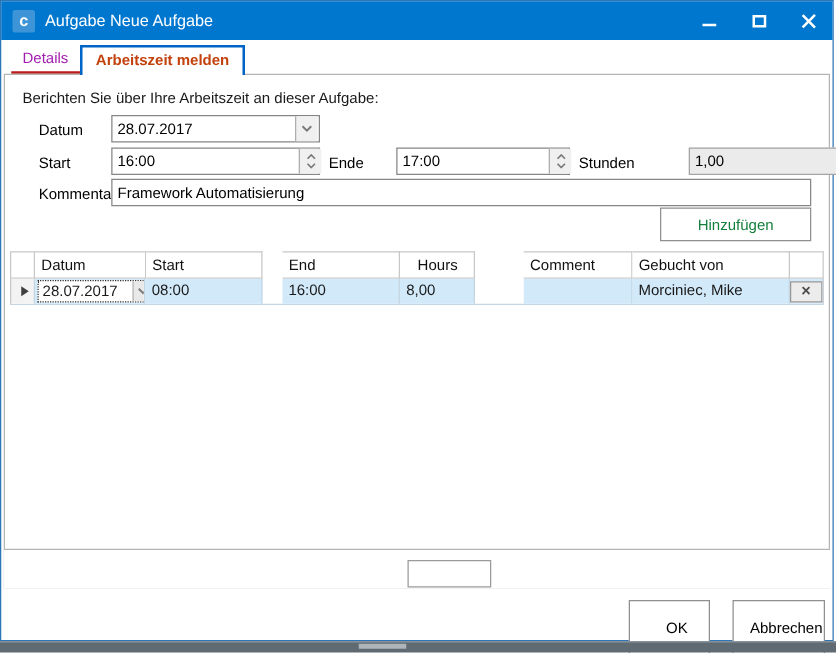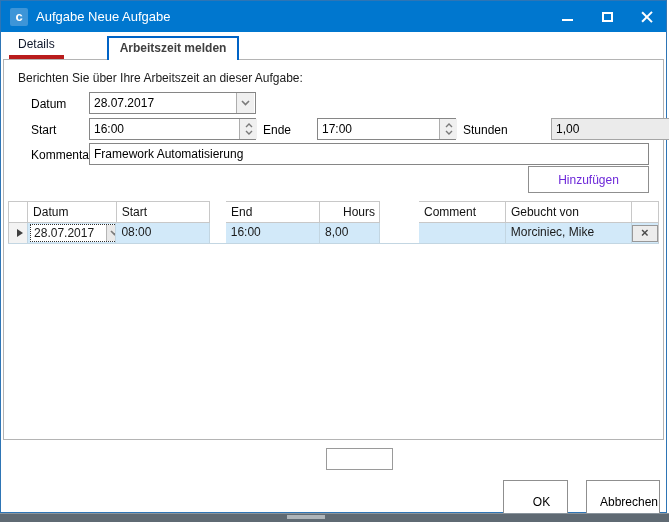--- a/index.html
+++ b/index.html
@@ -26,41 +26,41 @@
   .glyph-max { width:11px; height:10px; border:2px solid #ffffff; background:transparent; }
   .glyph-close { position:relative; width:12px; height:12px; }
   .glyph-close::before,.glyph-close::after { content:""; position:absolute; left:5px; top:-1px;
       width:2.4px; height:14px; background:#ffffff; }
   .glyph-close::before { transform:rotate(45deg); }
   .glyph-close::after  { transform:rotate(-45deg); }
 
   
   .tabstrip { position:absolute; left:8px; top:36px; height:23px; display:flex; align-items:flex-end; }
   .tab { padding:3px 9px 4px 9px; font-size:12px; }
-  .tab.inactive { color:#0f172a; border-bottom:5px solid #b91c1c; }
-  .tab.active { color:#404040; font-weight:bold; border:2px solid #0063c6; border-bottom:none;
-                background:#ffffff; padding:3px 11px 5px 11px; position:relative; z-index:2;margin-left:43px; }
+  .tab.inactive { color:#a21caf; border-bottom:3px solid #b91c1c; }
+  .tab.active { color:#c2410c; font-weight:bold; border:2px solid #0063c6; border-bottom:none;
+                background:#ffffff; padding:3px 11px 5px 11px; position:relative; z-index:2; }
 
   .tab-panel { position:absolute; left:2px; top:58px; width:661px; height:412px;
                border:1px solid #b4b4b4; background:#ffffff; }
 
   .instruction { position:absolute; left:17px; top:70px; }
 
   .field-label { position:absolute; color:#000; }
   .tb { position:absolute; height:22px; border:1px solid #868686; background:#ffffff;
         font-family:inherit; font-size:12px; padding:0 4px; color:#000; }
   .tb.readonly { background:#ebebeb; border-color:#a5a5a5;margin-left:32px; }
 
   .editor-btn { position:absolute; top:1px; bottom:1px; right:1px; width:18px; background:#f0f0f0;
                 border-left:1px solid #adadad; display:flex; align-items:center; justify-content:center;
                 flex-direction:column; cursor:default; }
   .editor-btn svg { display:block; }
 
   .add-btn { position:absolute; left:527px; top:165px; width:121px; height:27px; background:#ffffff;
-             border:1px solid #8f8f8f; font-family:inherit; font-size:12px; color:#6d28d9; cursor:default; }
+             border:1px solid #8f8f8f; font-family:inherit; font-size:12px; color:#15803d; cursor:default; }
 
   
   .grid { position:absolute; left:7px; top:200px; width:651px; }
   .grid-row { display:flex; }
   .gh { height:22px; background:#ffffff; border-right:1px solid #c8c8c8; border-top:1px solid #c8c8c8;
         border-bottom:1px solid #c8c8c8; padding:3px 4px 0 5px; font-size:12px; color:#111; }
   .gh:first-child { border-left:1px solid #c8c8c8; }
   .gc { height:20px; border-right:1px solid #c3d6e2; padding:2px 4px 12px 5px; font-size:12px;
         background:#d2e9f9; overflow:hidden; white-space:nowrap; }
   .gc:first-child { border-left:1px solid #c8c8c8; background:#f3f3f3; }
@@ -155,21 +155,21 @@
   <input class="tb" style="left: 88px; top: 142px; width: 560px;" type="text" value="Framework Automatisierung">
 
   <button class="add-btn">Hinzufügen</button>
 
   <div class="grid">
     <div class="grid-row">
       <div class="gh c-sel"></div>
       <div class="gh c-datum">Datum</div>
       <div class="gh c-start">Start</div>
       <div class="gh c-end">End</div>
-      <div class="gh c-hours" style="text-align:right;">Hours</div>
+      <div class="gh c-hours" style="text-align:center;">Hours</div>
       <div class="gh c-comment">Comment</div>
       <div class="gh c-user">Gebucht von</div>
       <div class="gh c-del" style="padding:0;"></div>
     </div>
     <div class="grid-row grid-datarow">
       <div class="gc c-sel">
         <div class="row-marker"></div>
       </div>
       <div class="gc c-datum" style="padding:0 2px;">
         <div class="cell-combo">

